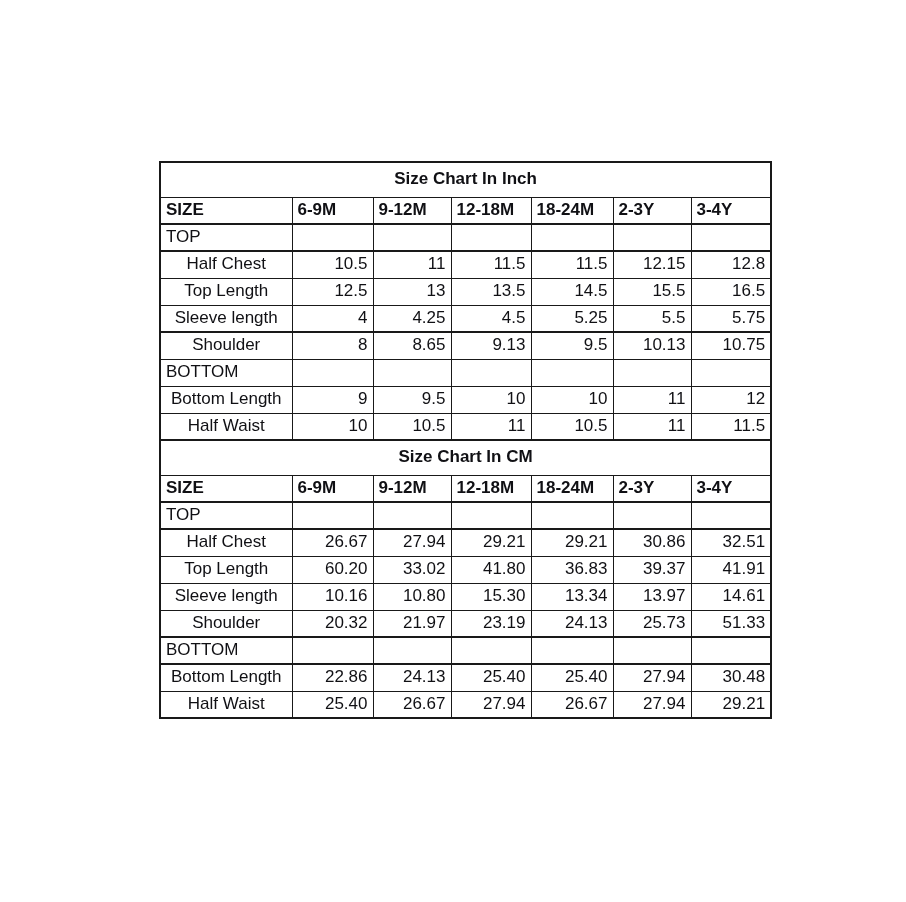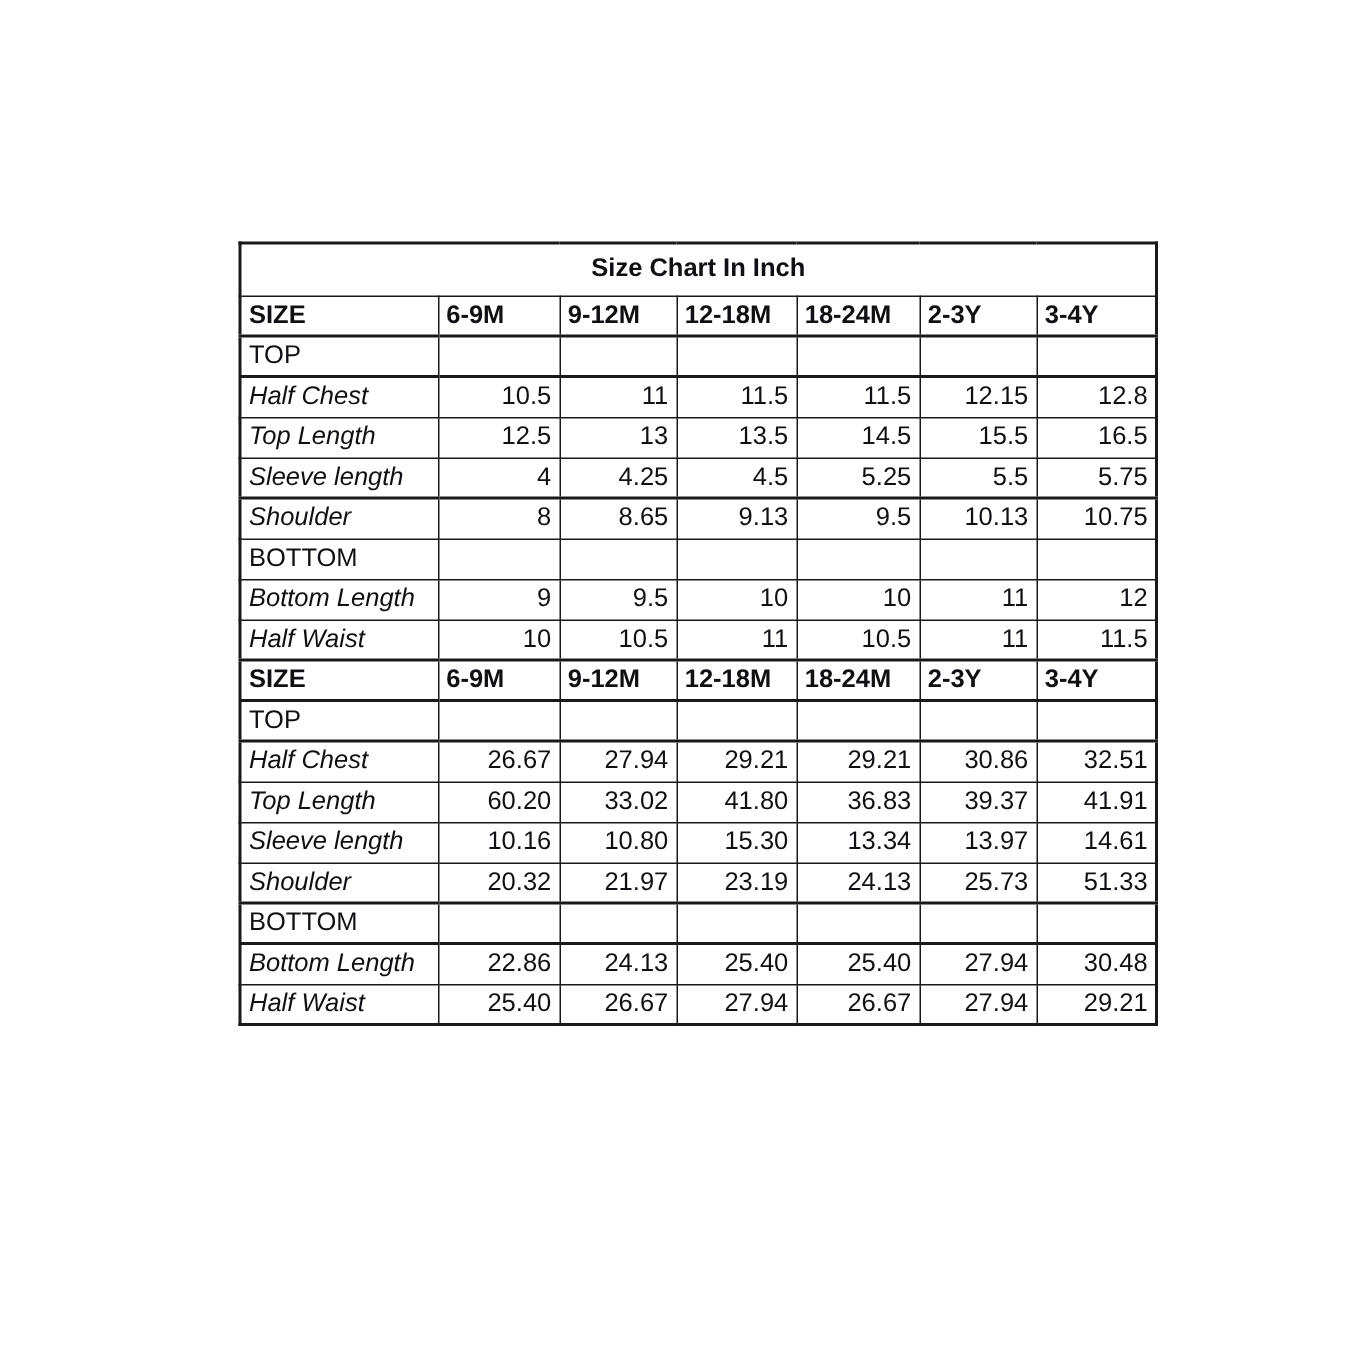--- a/index.html
+++ b/index.html
@@ -51,21 +51,21 @@
   td.head {
     font-weight: bold;
     text-align: left;
     color: #0b0b0b;
   }
   td.sec {
     font-weight: normal;
     text-align: left;
     color: #0b0b0b;
   }
-  td.label { text-align: left; font-style: italic; }
+  td.label { text-align: center; }
   td.num { text-align: right; color: #14141f; }
   tr.hb td { border-bottom-width: 2.5px; margin-top: 36px; }
 </style>
 </head>
 <body>
 
 <div class="canvas">
   <div class="table-wrap">
     <table class="size-table">
       <colgroup>
@@ -166,20 +166,23 @@
         <tr class="data-row hb">
           <td class="label">Half Waist</td>
           <td class="num">10</td>
           <td class="num">10.5</td>
           <td class="num">11</td>
           <td class="num">10.5</td>
           <td class="num">11</td>
           <td class="num">11.5</td>
         </tr>
 
+        <tr class="title-row">
+          <td colspan="7" class="title">Size Chart In CM</td>
+        </tr>
 
         <tr class="data-row hb">
           <td class="head">SIZE</td>
           <td class="head">6-9M</td>
           <td class="head">9-12M</td>
           <td class="head">12-18M</td>
           <td class="head">18-24M</td>
           <td class="head">2-3Y</td>
           <td class="head">3-4Y</td>
         </tr>

